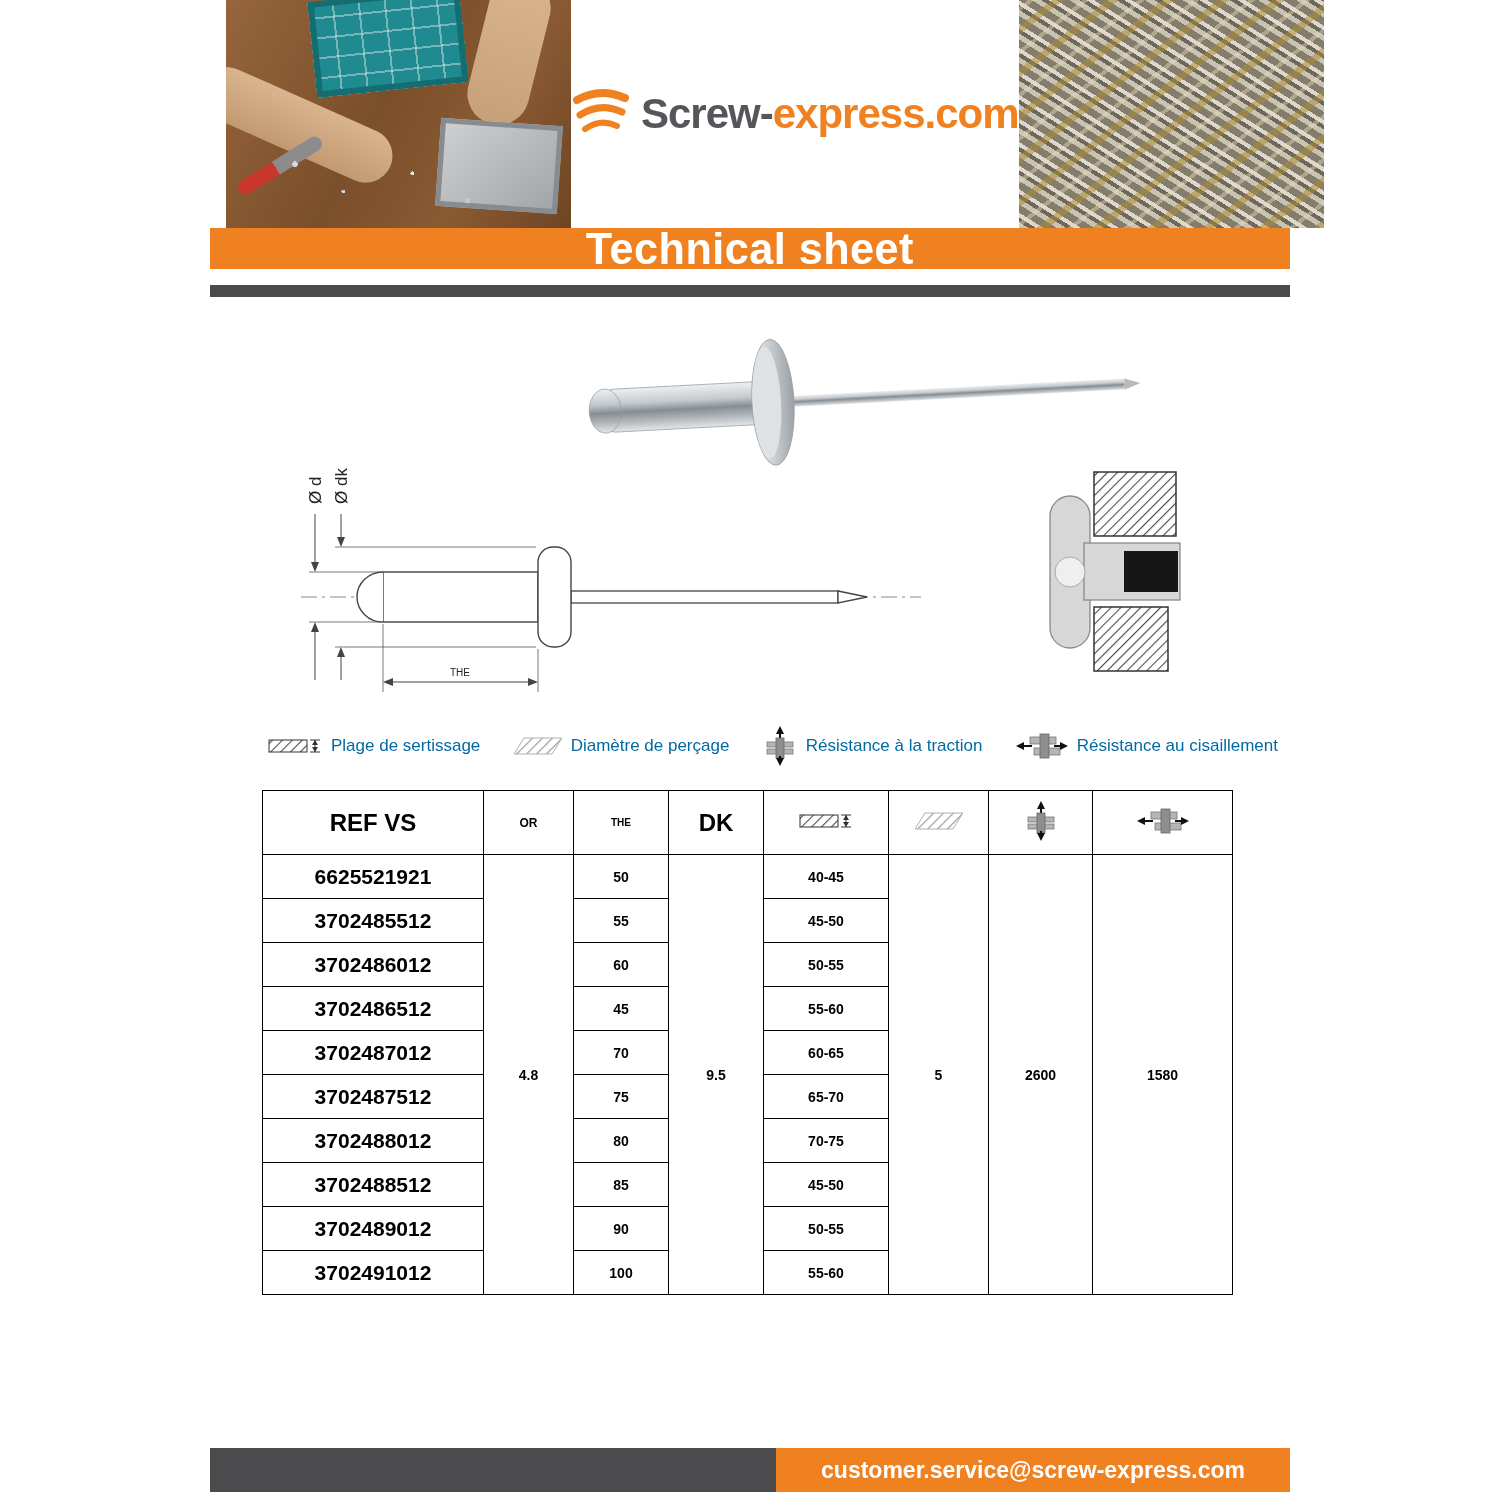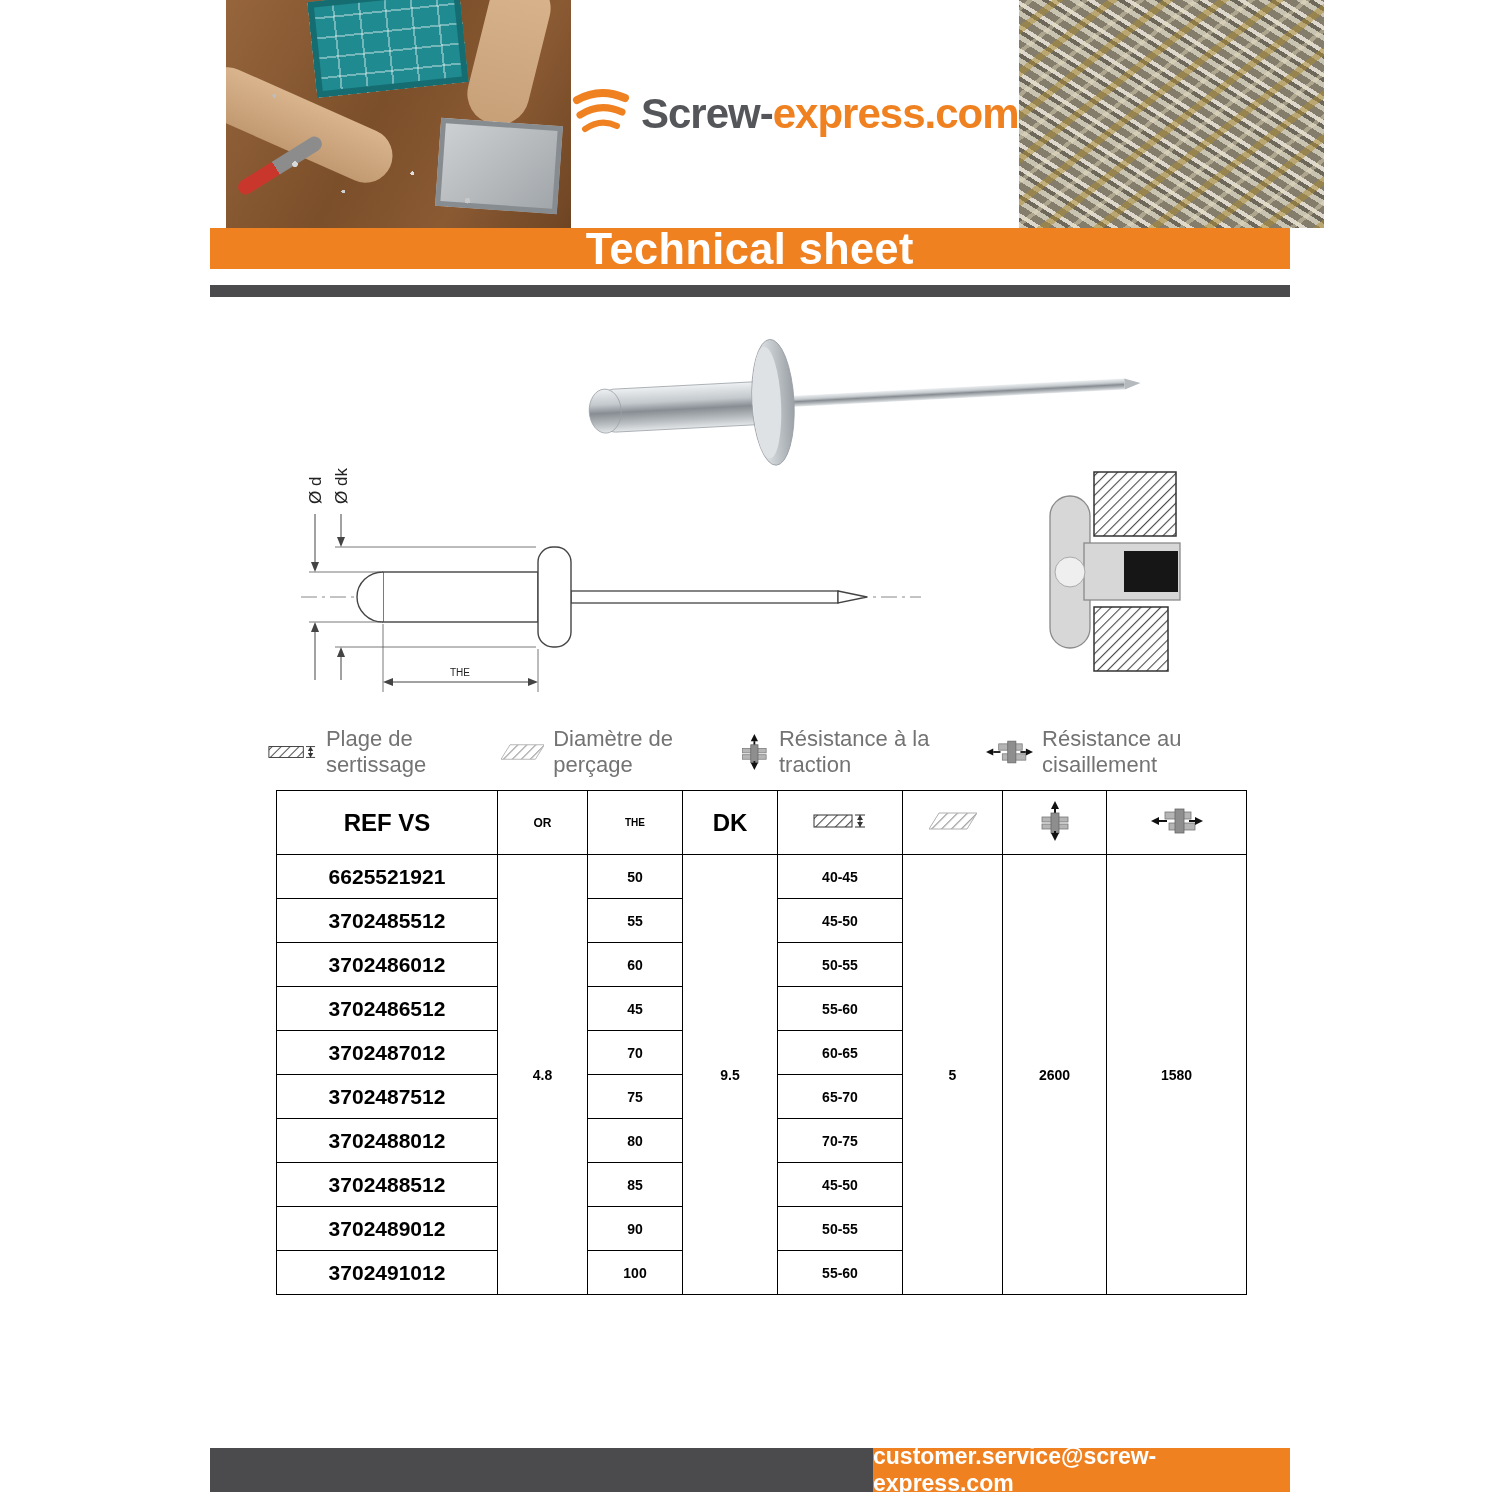--- a/index.html
+++ b/index.html
@@ -45,36 +45,36 @@
 
   
   .banner { position:absolute; left:210px; top:228px; width:1080px; height:41px; background:#f08121;
     display:flex; align-items:center; justify-content:center; }
   .banner-title { color:#fff; font-size:45px; font-weight:800; letter-spacing:0.5px; transform:scaleX(.96); }
   .banner-underline { position:absolute; left:210px; top:285px; width:1080px; height:12px; background:#4b4b4d; }
 
   
   .footer { position:absolute; left:210px; top:1448px; width:1080px; height:44px; display:flex; }
   .footer-dark { flex:1; background:#4b4b4d; }
-  .footer-orange { width:417px; background:#f08121; display:flex; align-items:center; justify-content:center; }
+  .footer-orange { width:514px; background:#f08121; display:flex; align-items:center; justify-content:center; }
   .footer-email { color:#fff; font-weight:700; font-size:23px; }
 
   
   .rivet-photo { position:absolute; left:575px; top:312px; }
   .tech-drawing { position:absolute; left:283px; top:452px; }
   .cross-section { position:absolute; left:1032px; top:468px; }
 
   
   .legend { position:absolute; left:268px; top:726px; width:1010px; display:flex; justify-content:space-between; align-items:center; }
   .legend-item { display:flex; align-items:center; gap:9px; }
-  .legend-label { font-size:22px; color:#737373; }
+  .legend-label { font-size:17px; color:#0369a1; }
 
   
   .spec-table-wrap { position:absolute; left:262px; top:790px; }
-  table.spec { border-collapse:collapse; table-layout:fixed; width:970px;margin-left:14px; }
+  table.spec { border-collapse:collapse; table-layout:fixed; width:970px; }
   .spec th, .spec td { border:1px solid #000; text-align:center; vertical-align:middle; background:#fff; }
   .spec thead tr { height:64px; }
   .spec tbody tr { height:44px; }
   .th-big { font-size:24px; font-weight:700; color:#000; }
   .th-small { font-size:12px; font-weight:700; color:#000; }
   .th-tiny { font-size:10px; font-weight:700; color:#000; }
   .cell { font-size:14px; font-weight:700; color:#000; }
   .cell-ref { font-size:21px; font-weight:700; color:#000; }
 
   

